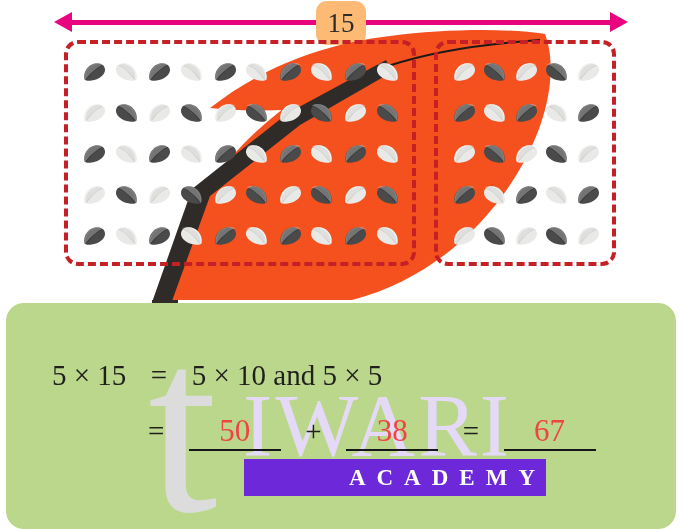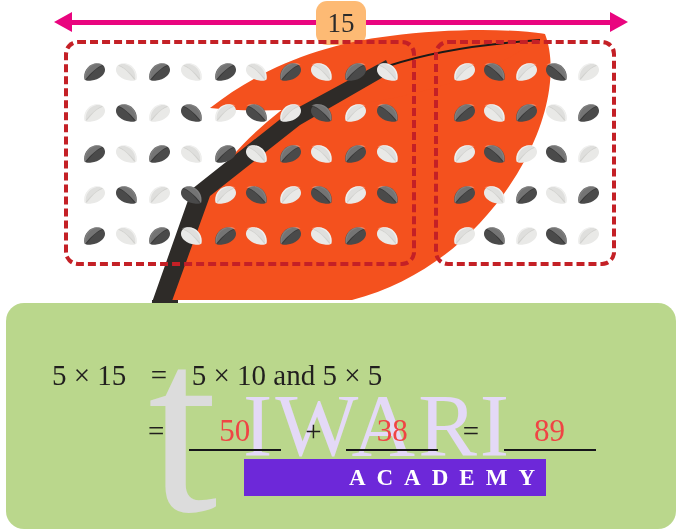--- a/index.html
+++ b/index.html
@@ -1139,17 +1139,17 @@
       <span class="eq-op">=</span>
       <span class="spacer-sm"></span>
       <span class="blank">50</span>
       <span class="spacer-sm"></span>
       <span class="eq-op">+</span>
       <span class="spacer-sm"></span>
       <span class="blank">38</span>
       <span class="spacer-sm"></span>
       <span class="eq-op">=</span>
       <span class="spacer-sm"></span>
-      <span class="blank">89</span>
+      <span class="blank">67</span>
     </div>
   </div>
 
 </div>
 
 </body></html>

